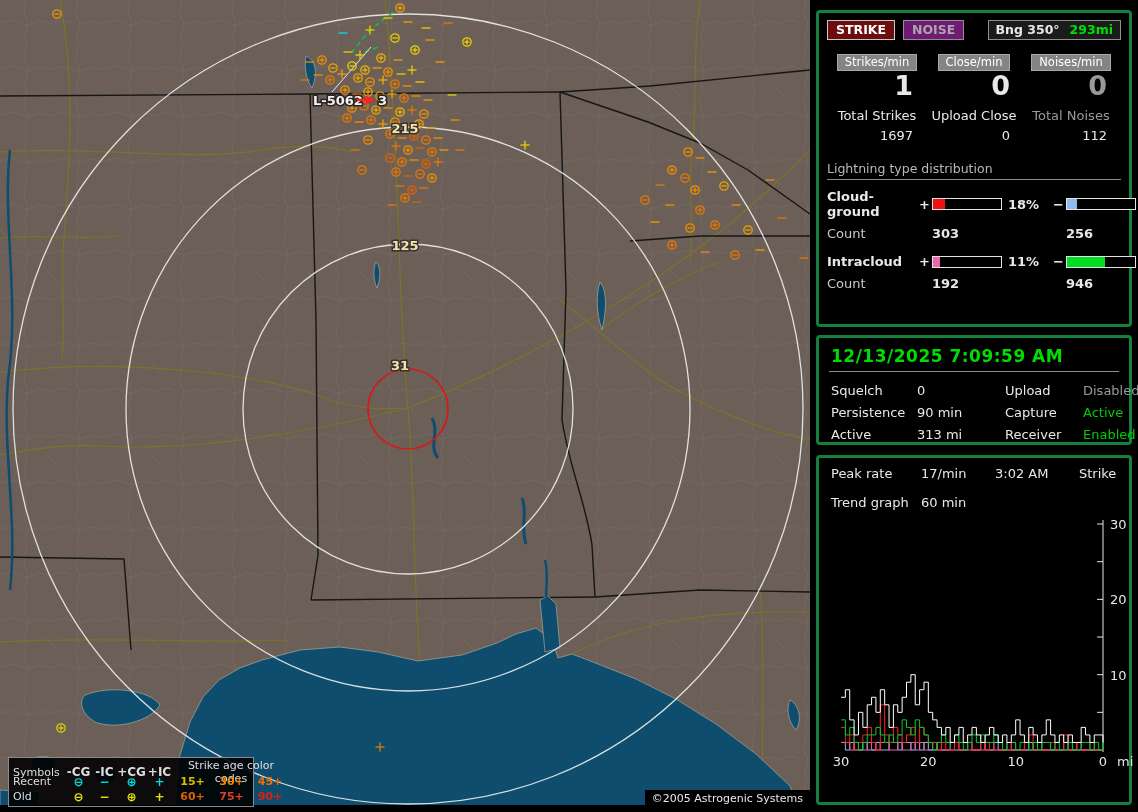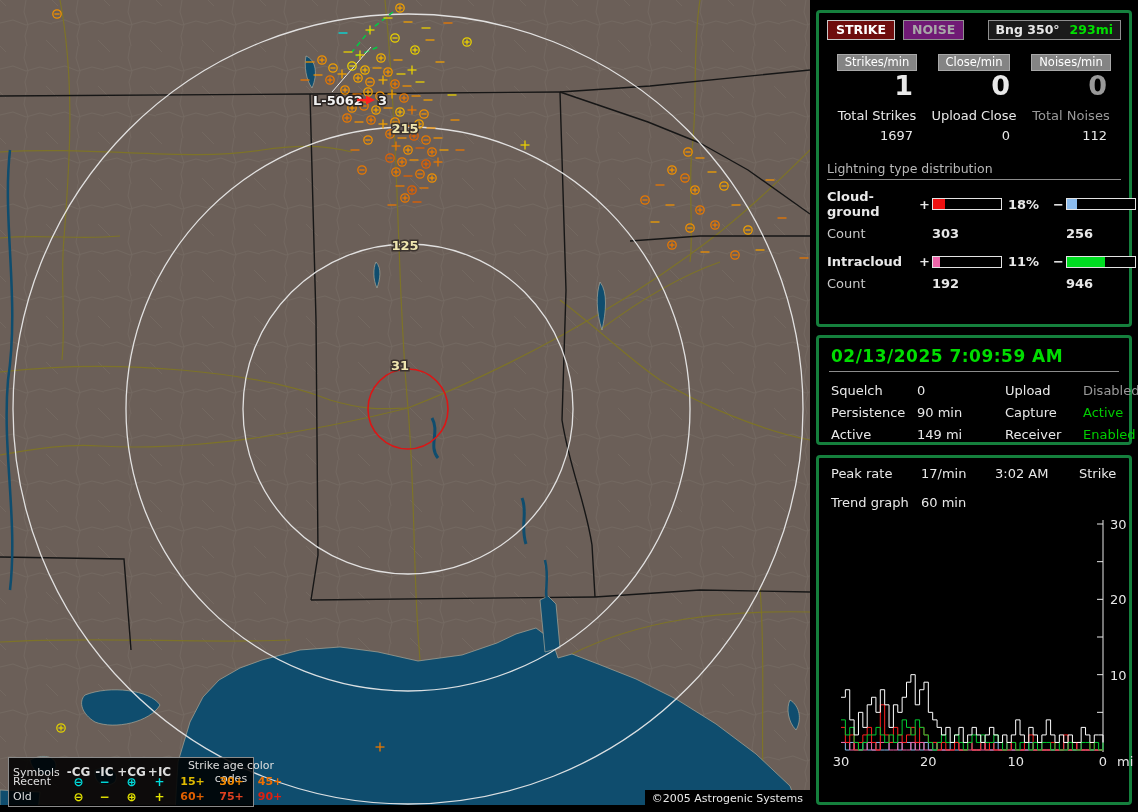--- a/index.html
+++ b/index.html
@@ -711,37 +711,37 @@
         <span class="count-lbl">Count</span>
         <span></span>
         <span class="count-val">192</span>
         <span></span>
         <span class="count-val">946</span>
       </div>
     </div>
   </div>
 
   <div class="pbox" id="box-time">
-    <div class="datetime">02/13/2025 7:09:59 AM</div>
+    <div class="datetime">12/13/2025 7:09:59 AM</div>
     <div class="stat-grid">
       <div class="stat-row">
         <span>Squelch</span>
         <span>0</span>
         <span>Upload</span>
         <span class="dim">Disabled</span>
       </div>
       <div class="stat-row">
         <span>Persistence</span>
         <span>90 min</span>
         <span>Capture</span>
         <span class="green">Active</span>
       </div>
       <div class="stat-row">
         <span>Active</span>
-        <span>149 mi</span>
+        <span>313 mi</span>
         <span>Receiver</span>
         <span class="green">Enabled</span>
       </div>
     </div>
   </div>
 
   <div class="pbox" id="box-trend">
     <div class="trend-rows">
       <div class="trend-row">
         <span>Peak rate</span>

